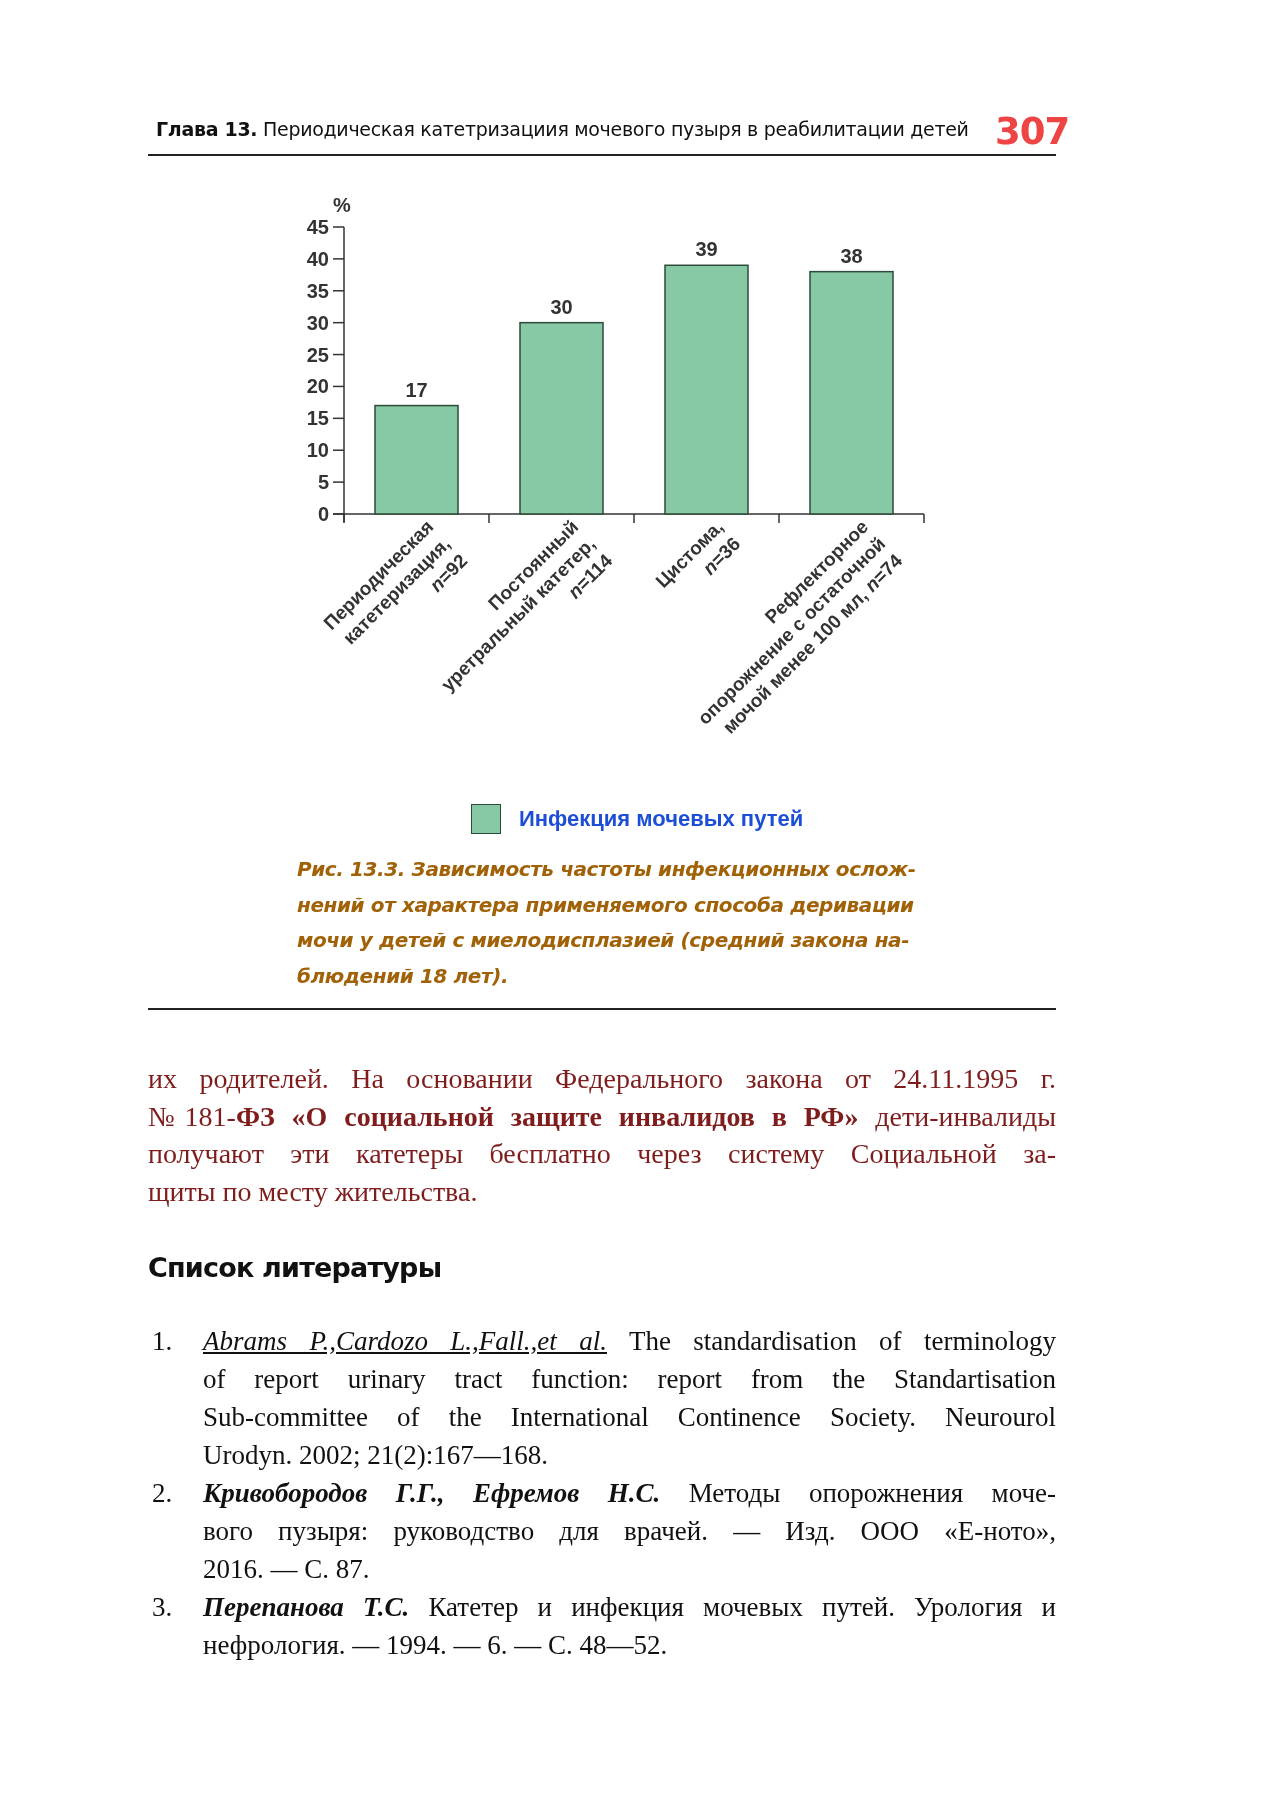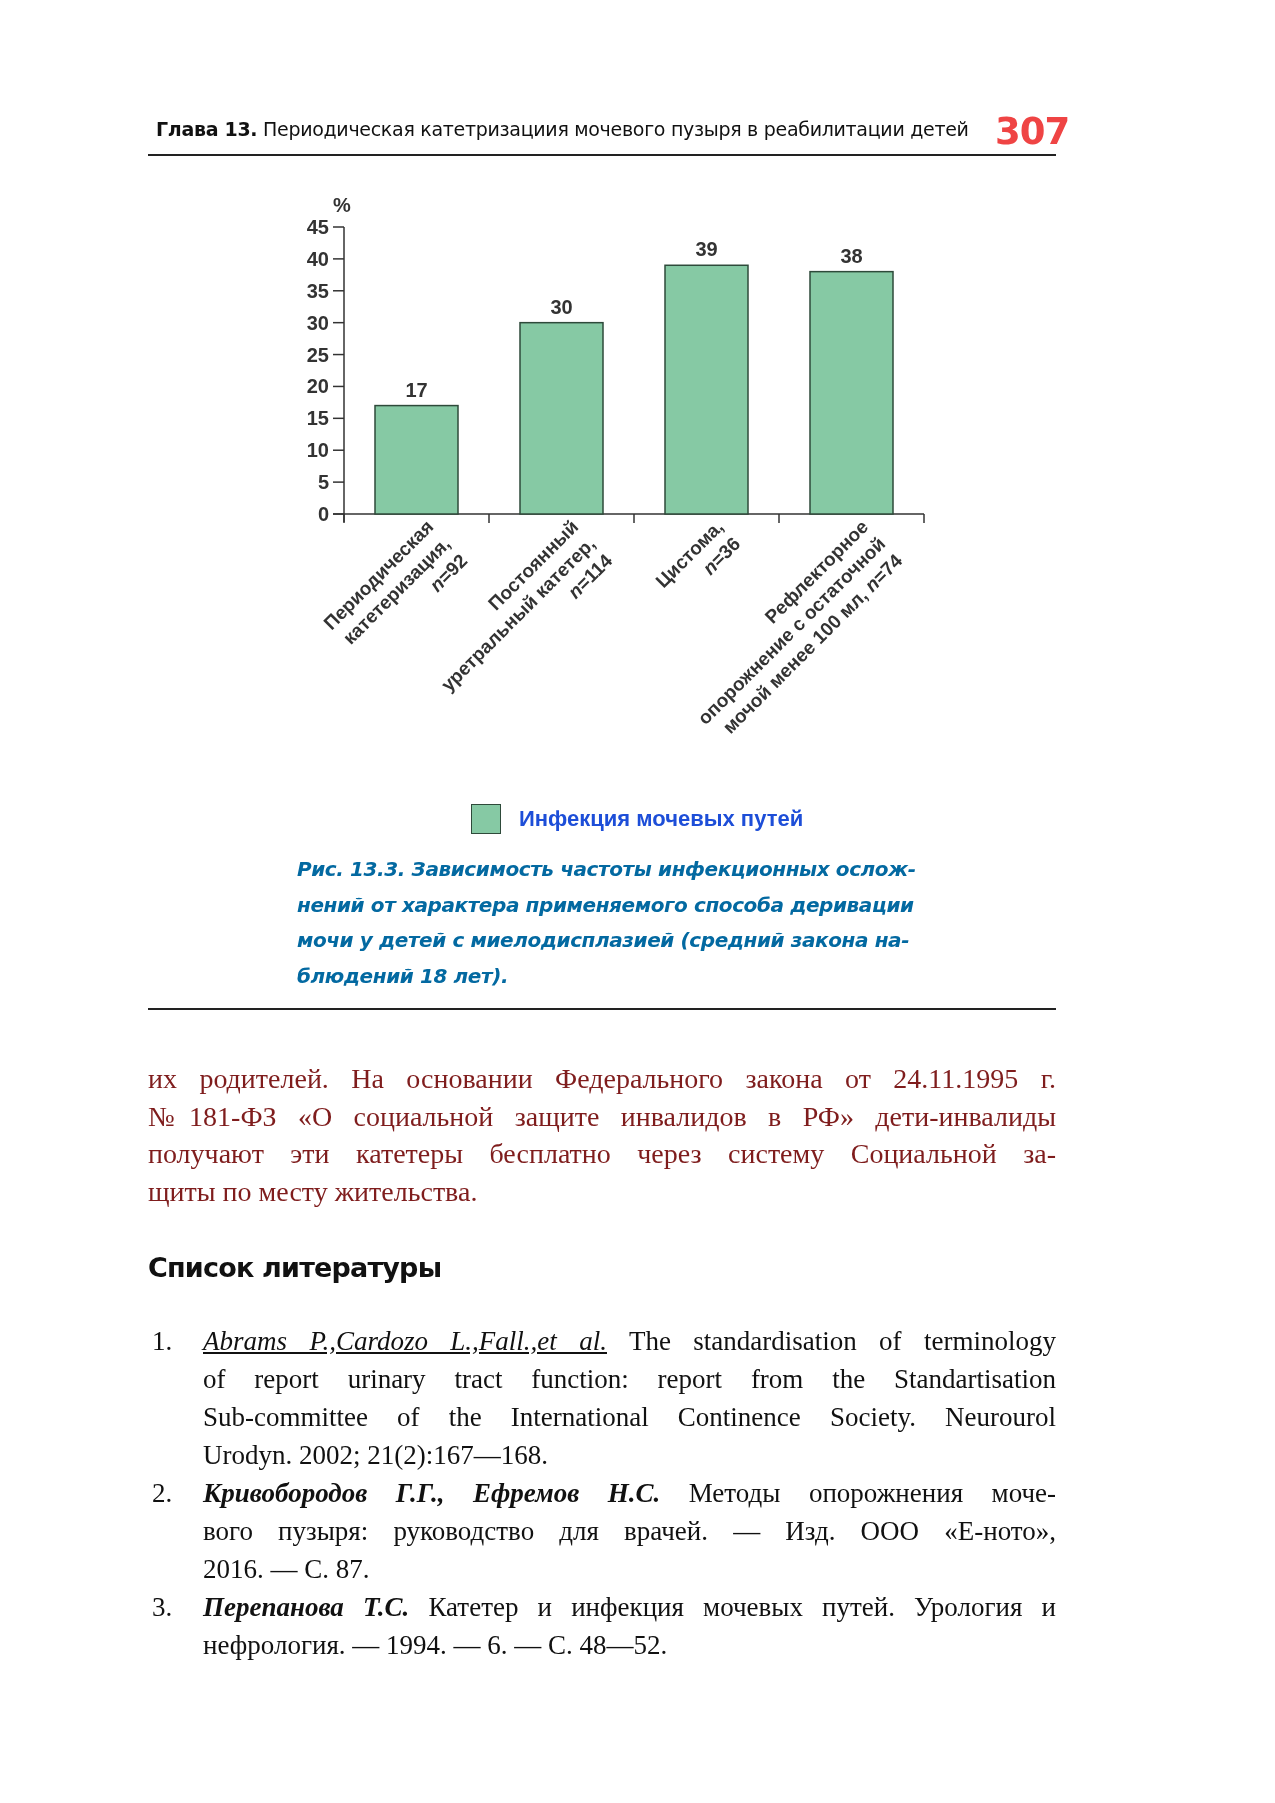--- a/index.html
+++ b/index.html
@@ -16,30 +16,30 @@
   .chart { left: 0; top: 0; width: 1275px; height: 850px; }
   .chart svg { position: absolute; left: 0; top: 0; }
   .tick-label { font-family: "Liberation Sans", sans-serif; font-weight: bold; font-size: 20px; fill: #333; }
   .val-label { font-family: "Liberation Sans", sans-serif; font-weight: bold; font-size: 20px; fill: #333; }
   .cat-label { font-family: "Liberation Sans", sans-serif; font-weight: bold; font-size: 19px; fill: #333; }
 
   .legend { left: 471px; top: 803px; height: 32px; display: flex; align-items: center; }
   .legend-swatch { width: 30px; height: 30px; background: #86c9a4; border: 1px solid #2e4a3a; box-sizing: border-box; }
   .legend-text { margin-left: 18px; font-family: "Liberation Sans", sans-serif; font-weight: bold; font-size: 22px; color: #1d4ed8; }
 
-  .caption { left: 297px; top: 852px; width: 640px; font-family: "DejaVu Sans", sans-serif; font-weight: bold; font-style: italic; font-size: 20px; line-height: 35.5px; color: #0369a1; letter-spacing: -0.4px; }
+  .caption { left: 297px; top: 852px; width: 640px; font-family: "DejaVu Sans", sans-serif; font-weight: bold; font-style: italic; font-size: 20px; line-height: 35.5px; color: #a16207; letter-spacing: -0.4px; }
   .caption p { margin: 0; white-space: nowrap; }
 
   .sep-rule { left: 148px; top: 1008px; width: 908px; height: 2px; background: #222; }
 
   
   .body-text { left: 148px; top: 1060px; width: 908px; font-family: "Liberation Serif", serif; font-size: 28px; line-height: 37.5px; color: #7f1d1d; }
   .body-text p { margin: 0; white-space: nowrap; text-align: justify; text-align-last: justify; }
   .body-text p.last { text-align-last: left; }
-  .body-text b { font-weight: normal; }
+  .body-text b { font-weight: bold; }
 
   .refs-heading { left: 148px; top: 1252px; font-family: "DejaVu Sans", sans-serif; font-weight: bold; font-size: 27px; color: #111; letter-spacing: -0.8px; }
 
   .refs { left: 148px; top: 1322px; width: 908px; font-family: "Liberation Serif", serif; font-size: 27px; line-height: 38px; color: #111; }
   .ref { position: relative; padding-left: 55px; }
   .ref-num { position: absolute; left: 4px; top: 0; }
   .ref-line { margin: 0; white-space: nowrap; text-align: justify; text-align-last: justify; }
   .ref-line.last { text-align-last: left; }
   .ref i { font-style: italic; text-decoration: underline; }
   .ref .bi { font-style: italic; font-weight: bold; }

